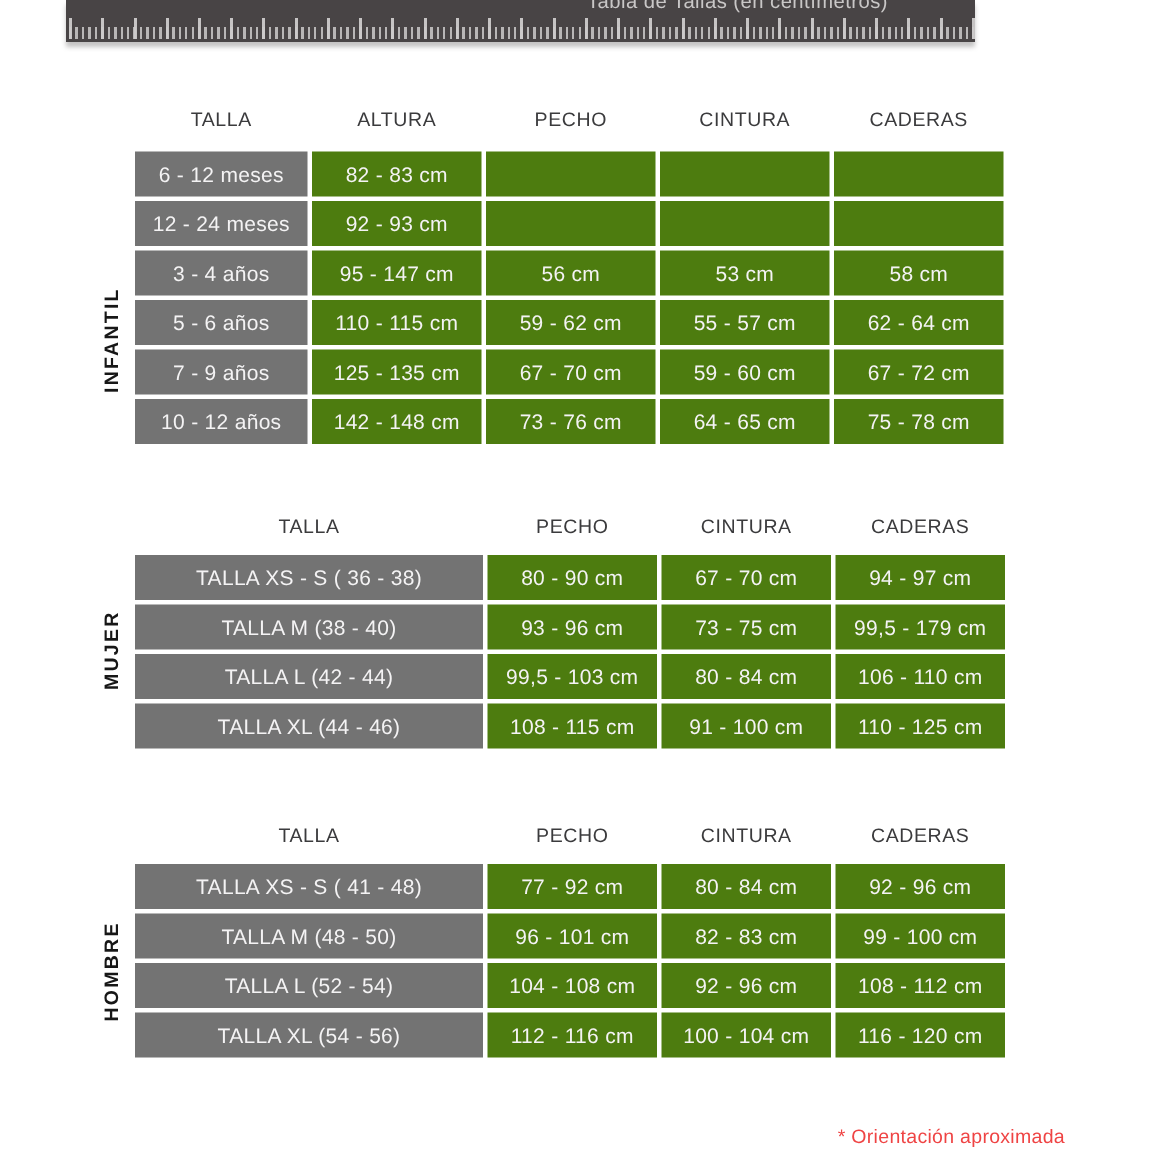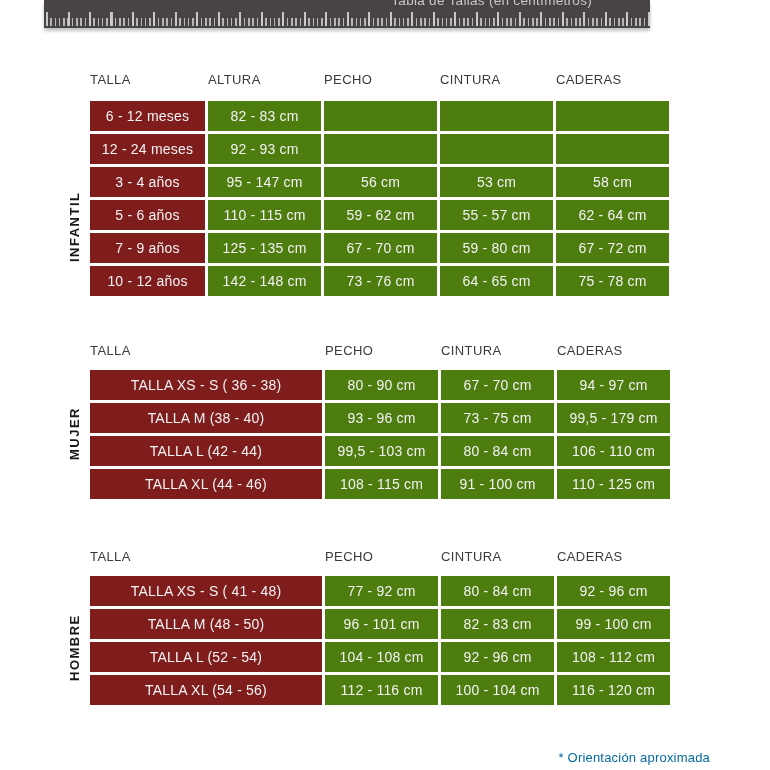--- a/index.html
+++ b/index.html
@@ -46,36 +46,36 @@
   .tgrid { row-gap: 3px; margin-top: 0; }
   .t1 .thead, .t1 .tgrid { grid-template-columns: 115px 113px 113px 113px 113px; }
   .t2 .thead, .t2 .tgrid,
   .t3 .thead, .t3 .tgrid { grid-template-columns: 232px 113px 113px 113px; }
   .t1 .thead { margin-bottom: 13px; }
   .t2 .thead, .t3 .thead { margin-bottom: 11px; }
 
   .hcell {
     font-size: 13px;
     color: #3b3b3d;
-    text-align: left;
+    text-align: center;
     letter-spacing: 0.4px;
     line-height: 16px;
     height: 16px;
   }
   .cell {
     height: 30px;
     display: flex;
     align-items: center;
     justify-content: center;
     font-size: 14px;
     color: #f4f3f4;
     letter-spacing: 0.2px;
     white-space: nowrap;
   }
-  .cell.dark  { background: #7f1d1d; }
+  .cell.dark  { background: #737373; }
   .cell.light { background: #4d7c0f; }
 
   
   .vlabel {
     position: absolute;
     width: 20px;
     writing-mode: vertical-rl;
     transform: rotate(180deg);
     display: flex;
     align-items: center;
@@ -88,21 +88,21 @@
   }
   .vlabel-infantil { left: 64px; top: 164px; height: 126px; }
   .vlabel-mujer    { left: 64px; top: 397px; height: 72px;  }
   .vlabel-hombre   { left: 64px; top: 604px; height: 88px;  }
 
   
   .footnote {
     position: absolute;
     right: 60px; top: 750px;
     font-size: 13px;
-    color: #0369a1;
+    color: #ef4444;
     letter-spacing: 0.2px;
   }
 </style>
 </head>
 <body>
 
 <div class="canvas">
 
   <div class="ruler">
     <div class="ruler-title">Tabla de Tallas (en centímetros)</div>
@@ -135,21 +135,21 @@
         <div class="cell light">53 cm</div>
         <div class="cell light">58 cm</div>
         <div class="cell dark">5 - 6 años</div>
         <div class="cell light">110 - 115 cm</div>
         <div class="cell light">59 - 62 cm</div>
         <div class="cell light">55 - 57 cm</div>
         <div class="cell light">62 - 64 cm</div>
         <div class="cell dark">7 - 9 años</div>
         <div class="cell light">125 - 135 cm</div>
         <div class="cell light">67 - 70 cm</div>
-        <div class="cell light">59 - 80 cm</div>
+        <div class="cell light">59 - 60 cm</div>
         <div class="cell light">67 - 72 cm</div>
         <div class="cell dark">10 - 12 años</div>
         <div class="cell light">142 - 148 cm</div>
         <div class="cell light">73 - 76 cm</div>
         <div class="cell light">64 - 65 cm</div>
         <div class="cell light">75 - 78 cm</div>
       </div>
   </section>
   <div class="vlabel vlabel-infantil">INFANTIL</div>
 

